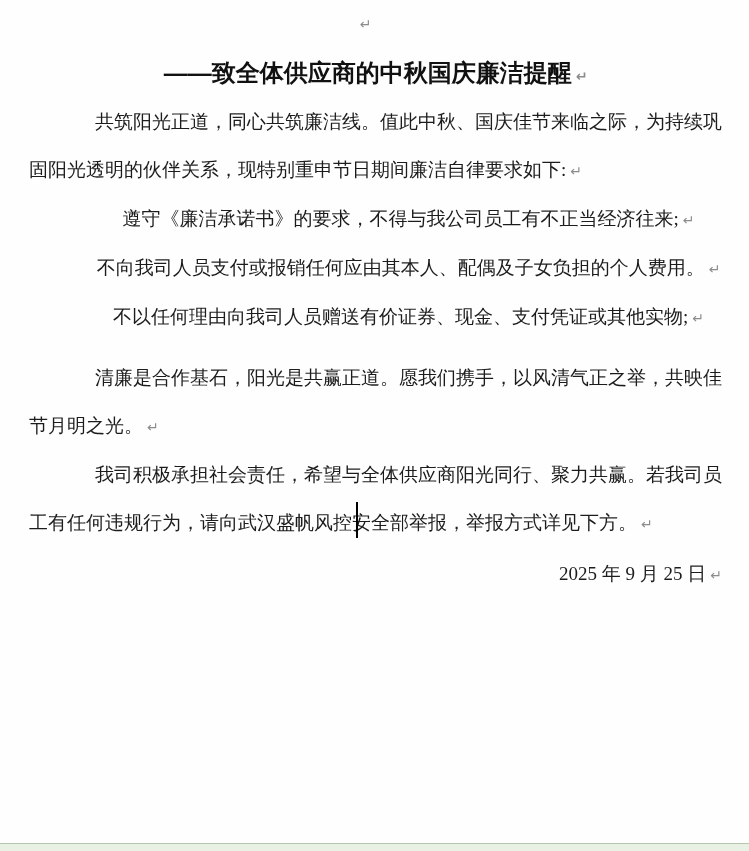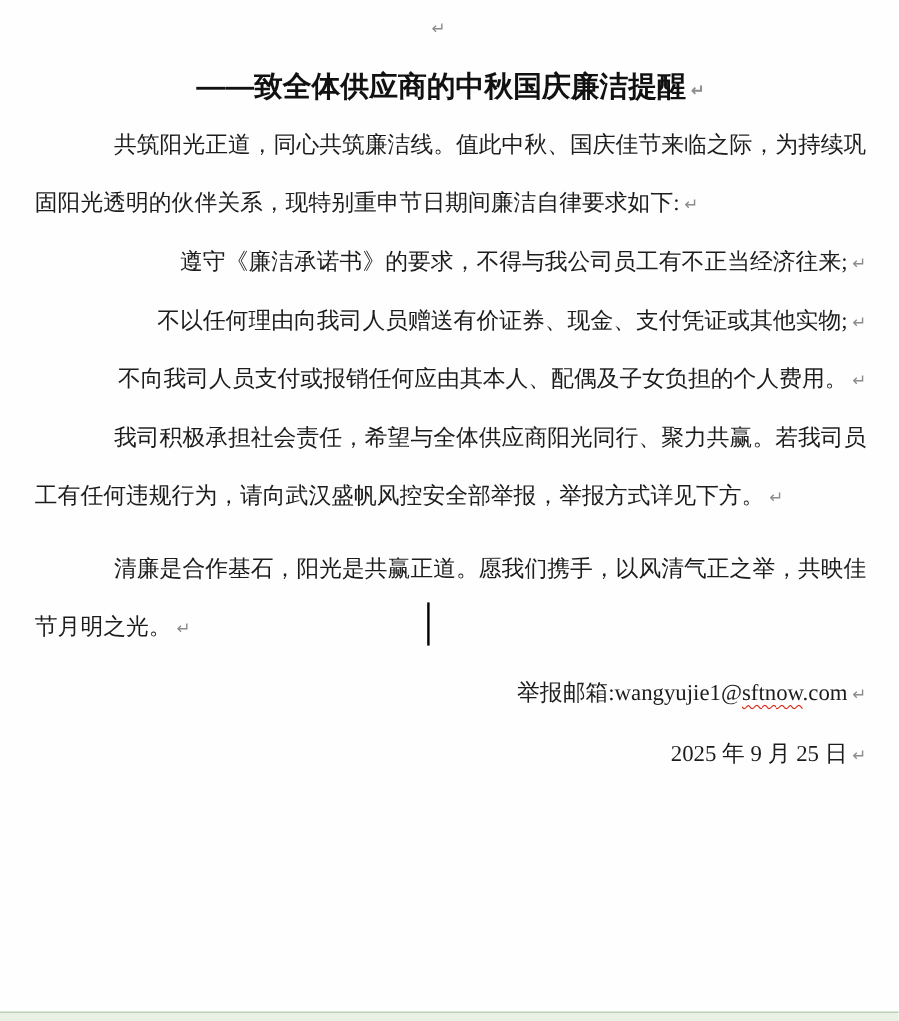--- a/index.html
+++ b/index.html
@@ -55,21 +55,21 @@
   }
   .body-start { margin-top: 13px; }
   p.body {
     margin: 0;
     font-size: 19px;
     line-height: 48px;
     text-align: justify;
     color: #1c1c1c;
   }
   p.indent { text-indent: 66px; }
-  p.oneline { white-space: nowrap; text-align: right; }
+  p.oneline { white-space: nowrap; text-align: center; }
   p.sp-before-1 { margin-top: 12px; }
   p.sp-before-2 { margin-top: 4px; }
   p.sp-before-3 { margin-top: 6px; }
   p.sp-before-4 { margin-top: 2px; }
   p.right { text-align: right; white-space: nowrap; }
   .misspell {
     text-decoration: underline wavy #d83020;
     text-decoration-thickness: 1px;
     text-underline-offset: 4px;
   }
@@ -101,30 +101,29 @@
     <div class="empty-line"><span class="pmark">↵</span></div>
 
 
     <h2 class="doc-subtitle"><span>——致全体供应商的中秋国庆廉洁提醒</span><span class="pmark">↵</span></h2>
 
     <p class="body indent body-start"><span>共筑阳光正道，同心共筑廉洁线。值此中秋、国庆佳节来临之际，为持续巩固阳光透明的伙伴关系，现特别重申节日期间廉洁自律要求如下:</span><span class="pmark">↵</span></p>
 
     <p class="body indent oneline"><span>遵守《廉洁承诺书》的要求，不得与我公司员工有不正当经济往来;</span><span class="pmark">↵</span></p>
 
 
+    <p class="body indent oneline"><span>不向我司人员支付或报销任何应由其本人、配偶及子女负担的个人费用。</span><span class="pmark">↵</span></p>
+
     <p class="body indent oneline"><span>不以任何理由向我司人员赠送有价证券、现金、支付凭证或其他实物;</span><span class="pmark">↵</span></p>
 
-    <p class="body indent oneline"><span>不向我司人员支付或报销任何应由其本人、配偶及子女负担的个人费用。</span><span class="pmark">↵</span></p>
+    <p class="body indent sp-before-1"><span>清廉是合作基石，阳光是共赢正道。愿我们携手，以风清气正之举，共映佳节月明之光。</span><span class="pmark">↵</span></p>
 
     <p class="body indent"><span>我司积极承担社会责任，希望与全体供应商阳光同行、聚力共赢。若我司员工有任何违规行为，请向武汉盛帆风控安全部举报，举报方式详见下方。</span><span class="pmark">↵</span></p>
 
-    <p class="body indent sp-before-1"><span>清廉是合作基石，阳光是共赢正道。愿我们携手，以风清气正之举，共映佳节月明之光。</span><span class="pmark">↵</span></p>
 
-
-    <p class="body indent oneline sp-before-3"><span>举报邮箱:</span><span>wangyujie1@</span><span class="misspell">sftnow</span><span>.com</span><span class="pmark">↵</span></p>
 
 
     <p class="body right sp-before-4"><span>2025 年 9 月 25 日</span><span class="pmark">↵</span></p>
 
   </div>
 
   <div class="caret"></div>
   <div class="window-edge"></div>
 </div>
 

